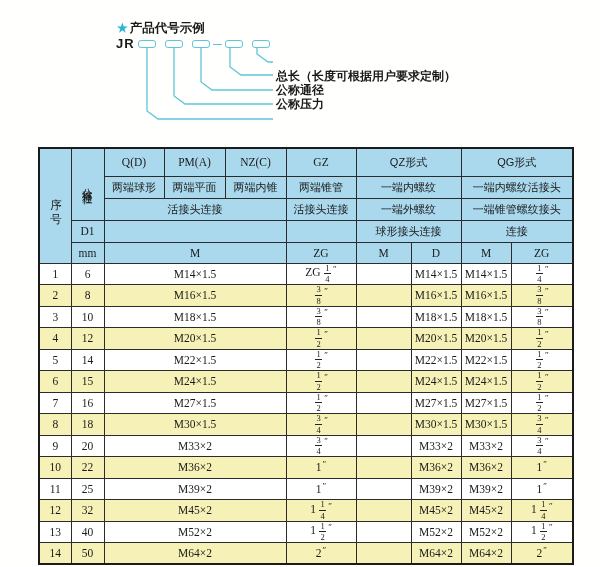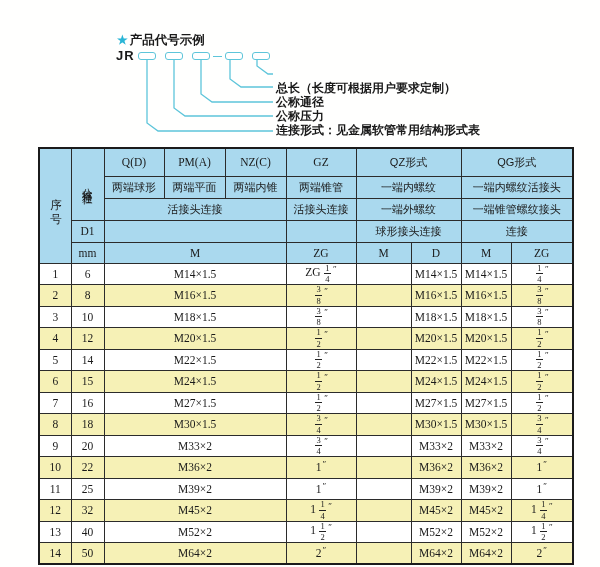--- a/index.html
+++ b/index.html
@@ -6,21 +6,21 @@
   html,body { margin:0; padding:0; }
   body {
     width:600px; height:567px;
     background:#fffffe;
     font-family:"Liberation Sans", sans-serif;
     color:#1a1a1a;
   }
   .page { position:relative; width:600px; height:567px; overflow:hidden; background:#fffffe; }
 
   
-  .diagram { position:absolute; left:0; top:0; width:524px; height:146px;margin-top:12px; }
+  .diagram { position:absolute; left:0; top:0; width:524px; height:146px; }
   .diagram-title { position:absolute; left:117px; top:20px; font-size:12.5px; font-weight:bold; }
   .star-ic { color:#2ab5d6; margin-right:2px; font-size:12px; }
   .code-prefix { position:absolute; left:116px; top:36px; font-size:13px; font-weight:bold; letter-spacing:1px; }
   .code-boxes { position:absolute; left:138px; top:40px; display:flex; align-items:center; }
   .code-box {
     width:18px; height:8px; background:#ffffff;
     border:1.5px solid #5ec5da; border-radius:3px;
     margin-right:9px; display:inline-block;
   }
   .code-box:last-child { margin-right:0; }
@@ -101,21 +101,20 @@
         <polyline points="230,48 230,67 241,75 273,75"></polyline>
         <polyline points="201,48 201,82 212,90 273,90"></polyline>
         <polyline points="174,48 174,96 185,104 273,104"></polyline>
         <polyline points="147,48 147,111 158,119 273,119"></polyline>
       </g>
     </svg>
 
     <div class="diagram-label" style="top:69px">总长（长度可根据用户要求定制）</div>
     <div class="diagram-label" style="top:83px">公称通径</div>
     <div class="diagram-label" style="top:97px">公称压力</div>
-    <div class="diagram-label" style="top:111px">连接形式：见金属软管常用结构形式表</div>
   </div>
 
   <div class="table-title">螺母连接形式参考表</div>
 
   <table class="ref">
     <colgroup>
       <col style="width:32px">
         <col style="width:33px">
       <col style="width:60px">
         <col style="width:61px">

